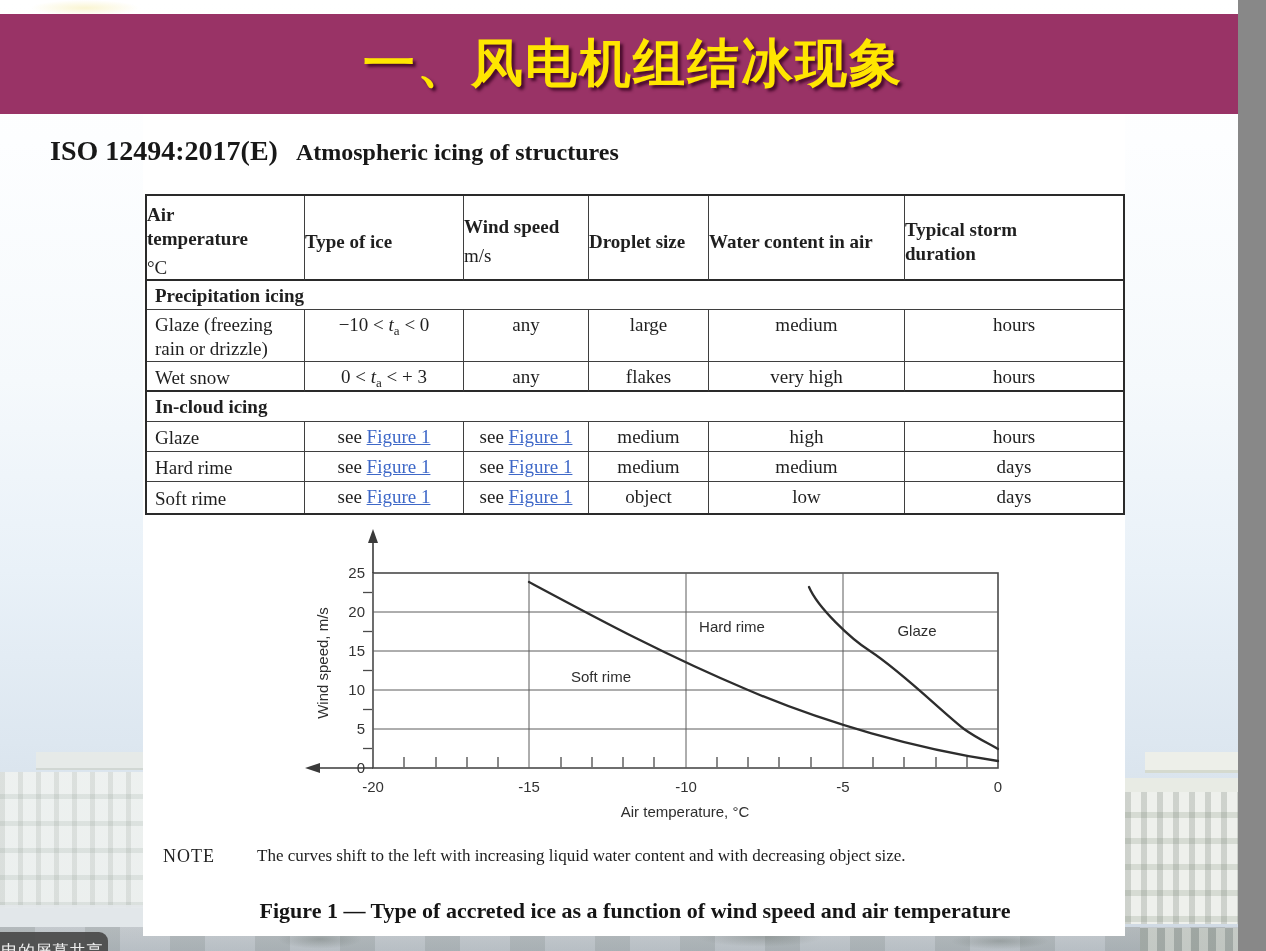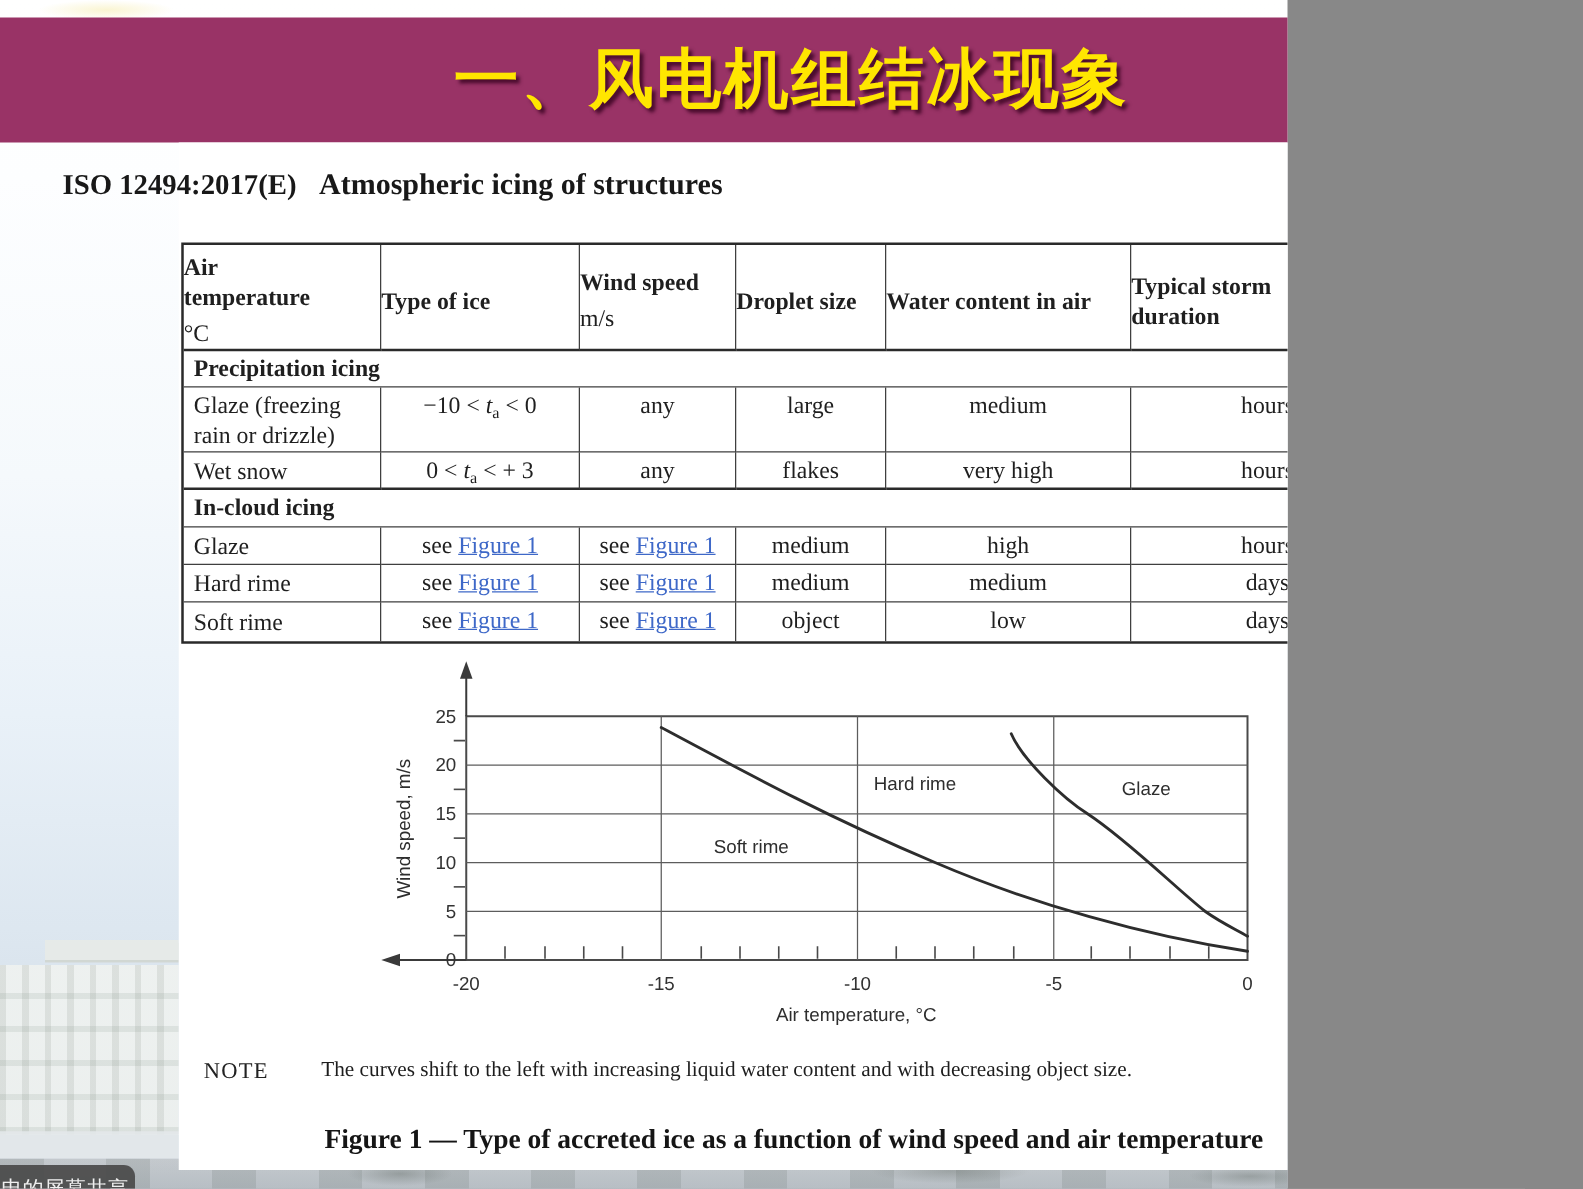--- a/index.html
+++ b/index.html
@@ -1,16 +1,16 @@
 <!DOCTYPE html>
 <html><head>
 <meta charset="utf-8">
 <style>
   html,body{margin:0;padding:0;background:#888;}
-  .stage{position:relative;width:1030px;height:951px;overflow:hidden;
+  .stage{position:relative;width:1238px;height:951px;overflow:hidden;
          font-family:"Liberation Serif",serif;
          background:linear-gradient(180deg,#ffffff 0%,#fdfeff 15%,#f5f9fc 40%,#e9f1f8 60%,#dde7f0 78%,#d3dde7 93%,#ced8e2 100%);}
   .abs{position:absolute;}
   
   .glow{left:30px;top:0;width:110px;height:16px;background:radial-gradient(ellipse at center,#faf5d2 0%,rgba(250,245,210,0) 70%);}
   
   .banner{left:0;top:14px;width:1266px;height:100px;background:#993366;
           display:flex;align-items:center;justify-content:center;}
   .banner-text{font-family:"Liberation Sans",sans-serif;font-weight:bold;font-size:52px;
                color:#ffe600;letter-spacing:2px;text-shadow:3px 3px 3px rgba(60,5,35,.85);}
@@ -34,21 +34,21 @@
           radial-gradient(ellipse 90px 14px at 760px 10px,rgba(80,88,80,.3),rgba(0,0,0,0) 70%),
           radial-gradient(ellipse 70px 12px at 1000px 14px,rgba(70,80,72,.3),rgba(0,0,0,0) 70%),
           repeating-linear-gradient(90deg,rgba(90,100,92,.18) 0 35px,rgba(165,170,165,.08) 35px 85px),
           linear-gradient(180deg,#c7ccd1,#b9c0c7);}
   .bandR{left:1140px;top:928px;width:126px;height:23px;
          background:repeating-linear-gradient(90deg,#9aa29c 0 8px,#c6cbc4 8px 17px);opacity:.8;}
   
   .page{left:143px;top:114px;width:982px;height:822px;background:#ffffff;}
   
   .heading{left:50px;top:135px;width:1000px;font-weight:bold;font-size:24px;color:#181818;white-space:nowrap;}
-  .heading .code{font-size:23px;}
+  .heading .code{font-size:28px;}
   .heading .htitle{margin-left:18px;}
   
   .tbl{left:145px;top:194px;width:980px;height:321px;box-sizing:border-box;
        border:2px solid #2a2a2a;background:#fff;display:grid;
        grid-template-columns:158px 159px 125px 120px 196px 1fr;
        grid-template-rows:85px 29px 52px 30px 30px 30px 30px 31px;
        font-size:19px;color:#1f1f1f;line-height:24px;}
   .tbl > div{border-right:1px solid #3f3f3f;border-bottom:1px solid #3f3f3f;box-sizing:border-box;
              display:flex;align-items:flex-start;justify-content:center;text-align:center;padding-top:3px;}
   .tbl > .lastcol{border-right:none;}

